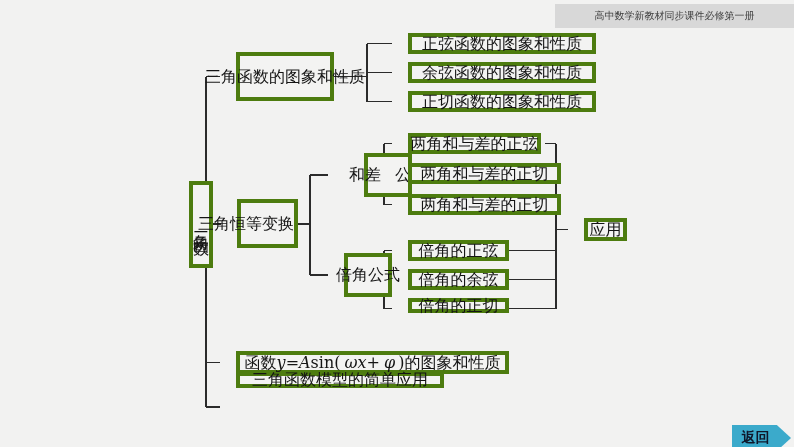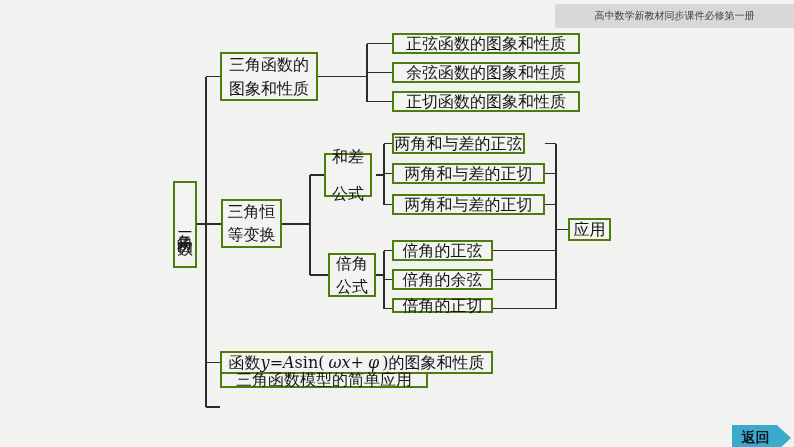--- a/index.html
+++ b/index.html
@@ -4,25 +4,25 @@
 <style>
   html,body{margin:0;padding:0;}
   .slide{
     position:relative;width:794px;height:447px;
     background:#f2f2f1;overflow:hidden;
     font-family:"DejaVu Serif","Liberation Serif",serif;color:#141414;
   }
   .lines{position:absolute;left:0;top:0;width:794px;height:447px;}
   .node{
     position:absolute;box-sizing:border-box;
-    border:2px solid #4d7c0f;background:#f3f3f2;
+    border:4px solid #4d7c0f;background:#f3f3f2;
     display:flex;align-items:center;justify-content:center;
-    font-size:16px;line-height:1;white-space:nowrap;
+    font-size:16px;line-height:1;white-space:nowrap;margin-left:16px;
   }
-  .node.two-line{flex-direction:column;font-family:Liberation Serif, serif;}
+  .node.two-line{flex-direction:row;font-family:Liberation Serif, serif;}
   .node.two-line span{display:block;text-align:center;line-height:1.45;}
   .node.vertical{
     writing-mode:vertical-rl;letter-spacing:3px;font-size:16px;
   }
   .header-band{
     position:absolute;left:555px;top:4px;width:239px;height:24px;
     background:#d8d8d8;color:#3f3f3f;
     display:flex;align-items:center;justify-content:center;
     font-family:"DejaVu Sans","Liberation Sans",sans-serif;font-size:10px;
   }
@@ -62,21 +62,21 @@
   </div>
   <div class="node" style="left:392px;top:33px;width:188px;height:21px;">正弦函数的图象和性质</div>
   <div class="node" style="left:392px;top:62px;width:188px;height:21px;">余弦函数的图象和性质</div>
   <div class="node" style="left:392px;top:91px;width:188px;height:21px;">正切函数的图象和性质</div>
 
   <div class="node two-line" style="left:221px;top:199px;width:61px;height:49px;justify-content:flex-end;">
     <span>三角恒</span>
     <span>等变换</span>
   </div>
 
-  <div class="node two-line" style="left:324px;top:153px;width:48px;height:44px;gap:14px;">
+  <div class="node two-line" style="left:348px;top:153px;width:48px;height:44px;gap:14px;">
     <span>和差</span>
     <span>公式</span>
   </div>
   <div class="node" style="left:392px;top:133px;width:133px;height:21px;">两角和与差的正弦</div>
   <div class="node" style="left:392px;top:163px;width:153px;height:21px;">两角和与差的正切</div>
   <div class="node" style="left:392px;top:194px;width:153px;height:21px;">两角和与差的正切</div>
 
   <div class="node two-line" style="left:328px;top:253px;width:48px;height:44px;">
     <span>倍角</span>
     <span>公式</span>

